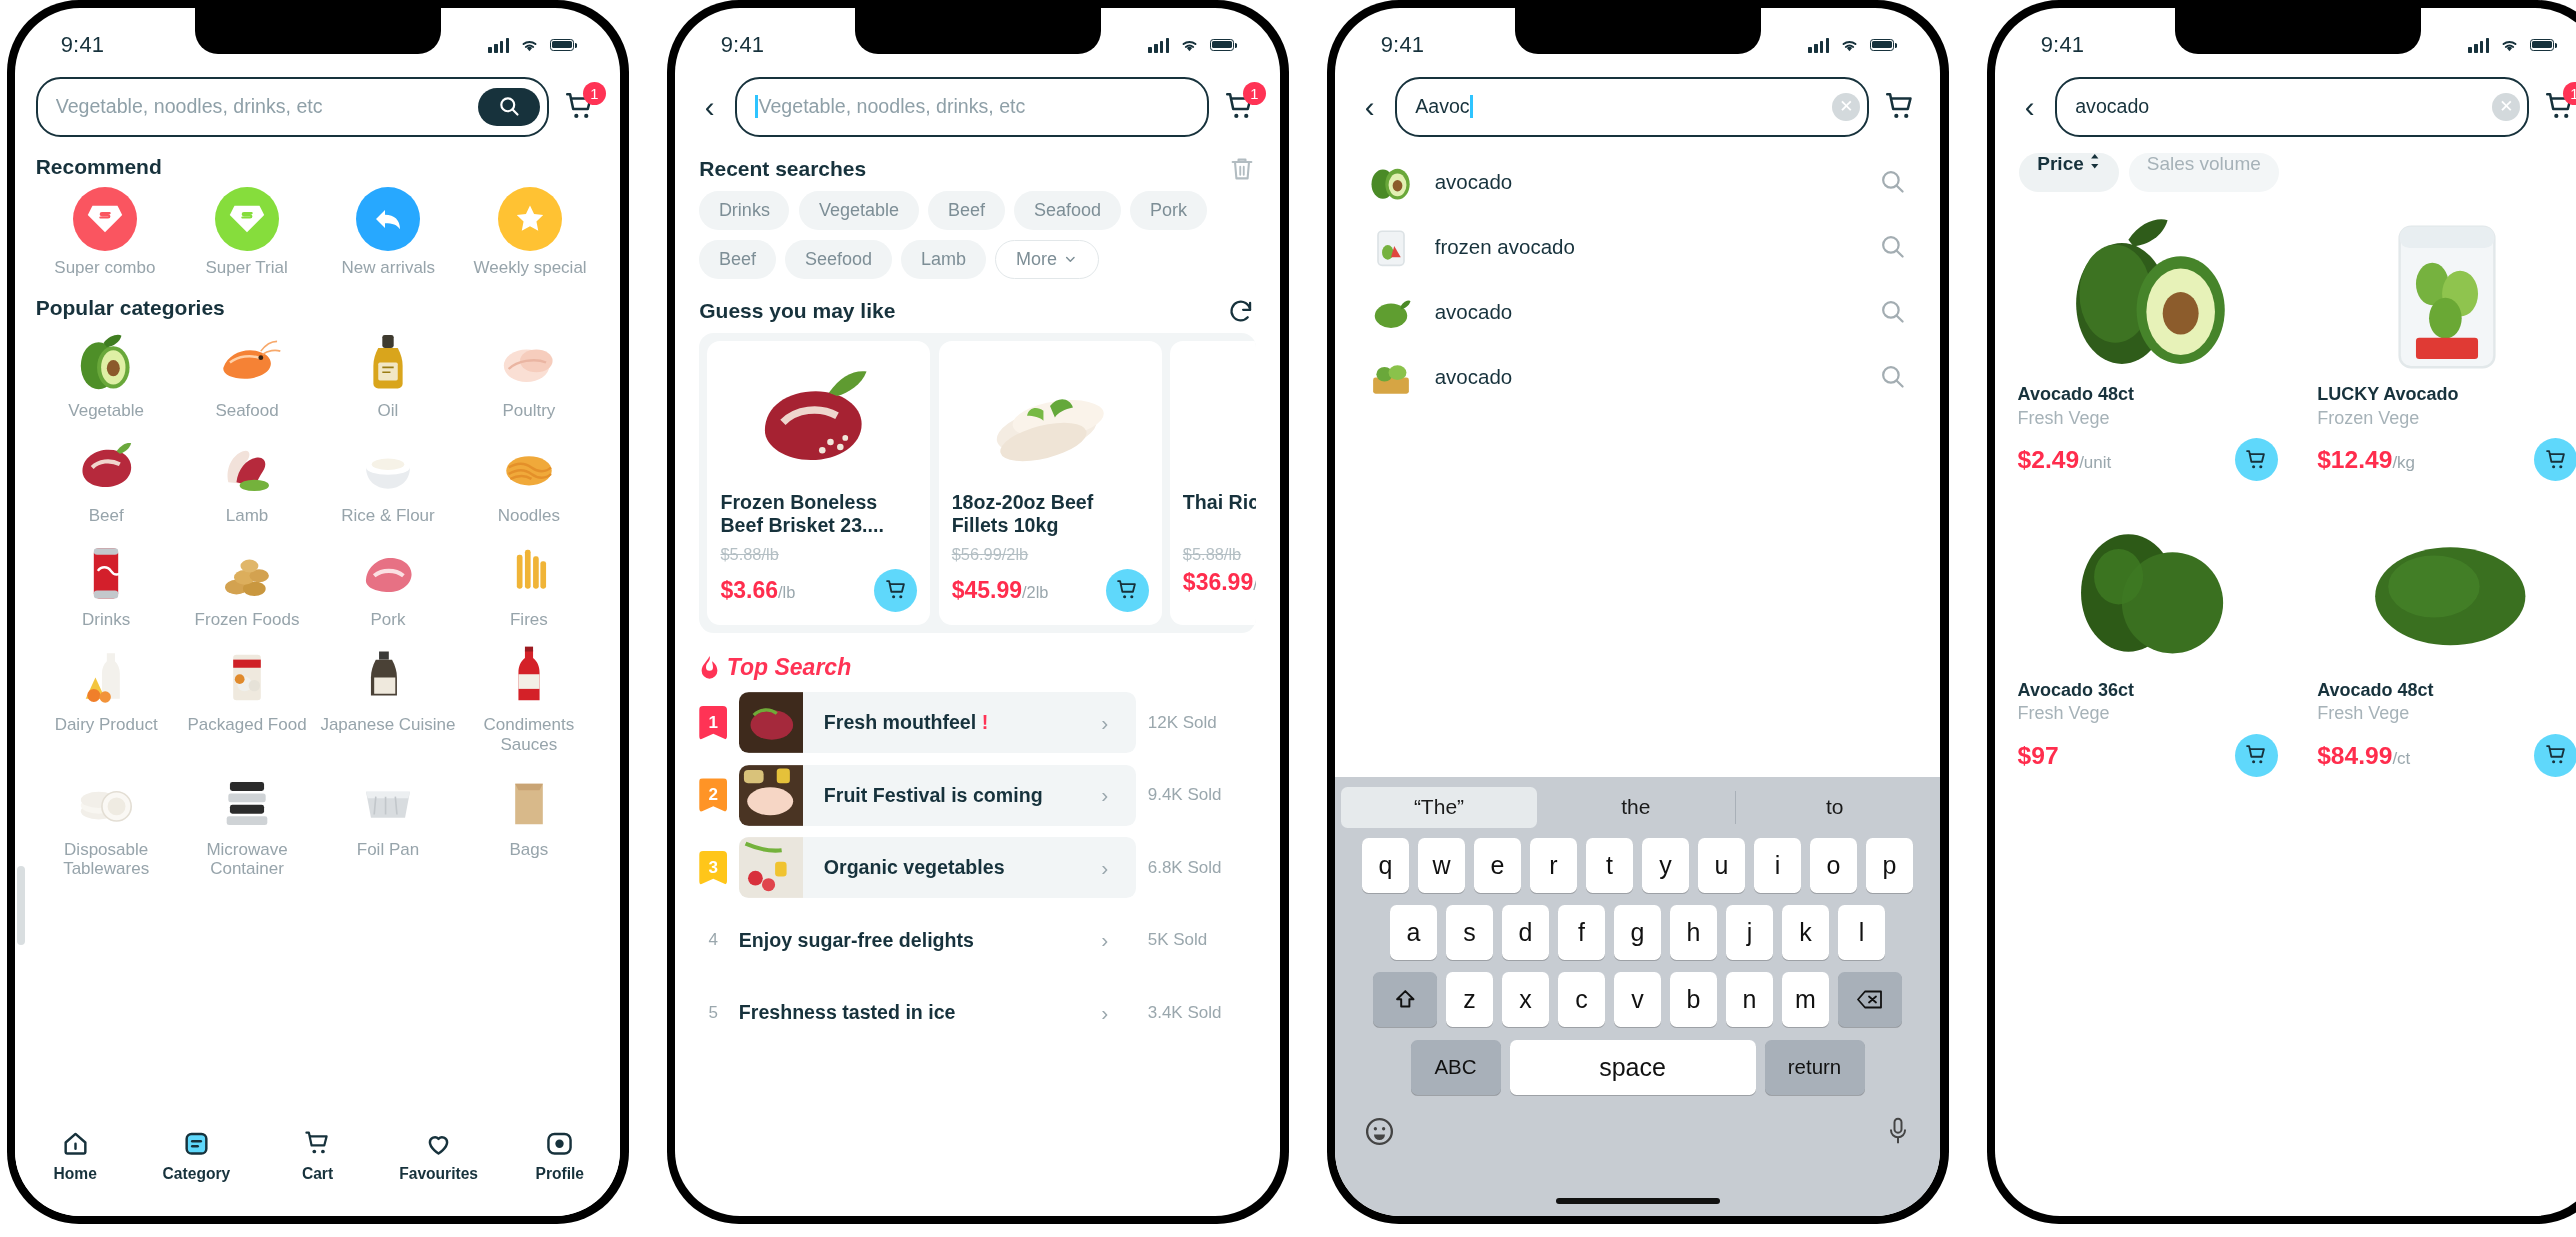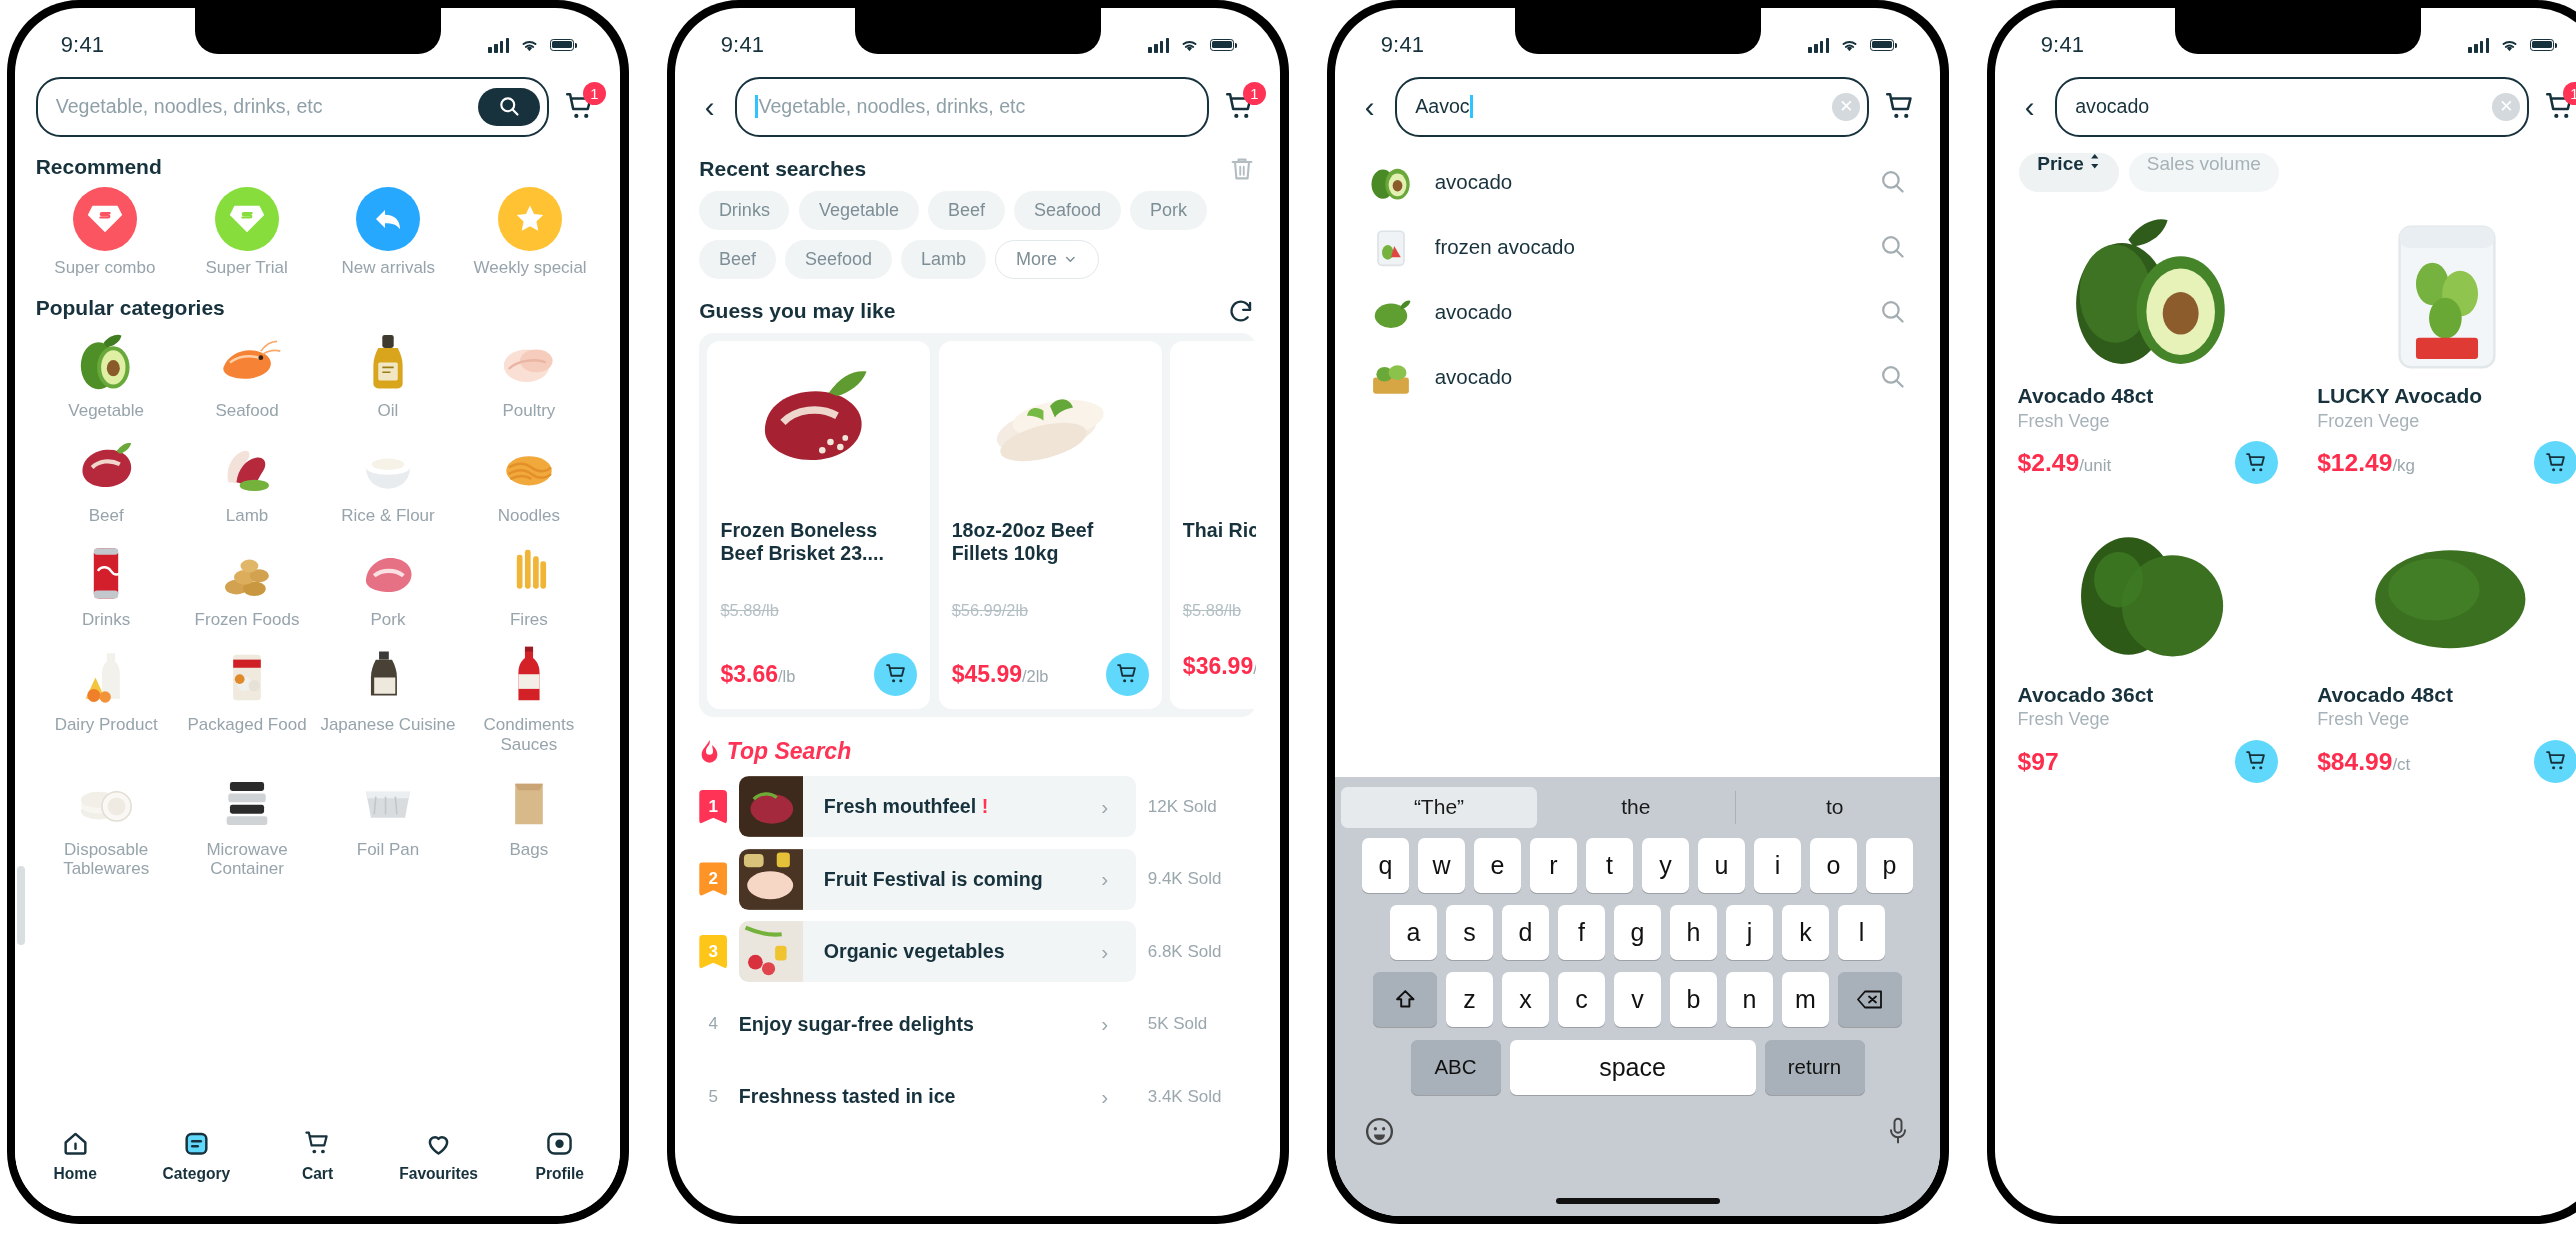--- a/index.html
+++ b/index.html
@@ -82,21 +82,21 @@
   .tab-lbl { font-size:15.6px; font-weight:bold; color:#17323c; }
 
   
   .chips { display:flex; flex-wrap:wrap; gap:9.8px; margin-top:4.9px; }
   .chip { height:39px; padding:0 19.6px; border-radius:19.6px; background:#f1f4f5;
           display:flex; align-items:center; font-size:18px; color:#7d8e96; }
   .chip.outline { background:#fff; border:1.3px solid #e2e7e9; gap:6.5px; }
   .gcards { display:flex; gap:8.2px; background:#f2f5f6; border-radius:14.7px;
             padding:8.2px; overflow:hidden; }
   .gcard { flex:0 0 223px; background:#fff; border-radius:13px; padding:11.5px 13px 13px;
-           display:flex; flex-direction:column;gap:28px; }
+           display:flex; flex-direction:column; }
   .gc-art { height:138px; display:flex; align-items:center; justify-content:center; }
   .gc-name { font-size:19.6px; font-weight:bold; color:#17323c; line-height:1.2;
              height:51px; overflow:hidden; }
   .gc-old { font-size:16.4px; color:#b4bfc4; text-decoration:line-through; margin-top:3.3px; }
   .gc-bot { display:flex; align-items:center; justify-content:space-between; margin-top:4.9px;text-align:center; }
   .gc-price { font-size:23px; font-weight:bold; color:#ff2d4d; white-space:nowrap; }
   .gc-price .unit { color:#9aa7ad; font-weight:normal; font-size:16.4px; }
   .cart-fab { width:43px; height:43px; border-radius:50%; background:#5fd8fb;
               display:flex; align-items:center; justify-content:center; flex:0 0 auto; }
 
@@ -144,21 +144,21 @@
 
   
   .filters { display:flex; gap:9.8px; padding:16.4px 24.6px 11.5px; }
   .filt { height:39px; padding:0 18px; border-radius:19.6px; background:#eef2f3;
           display:flex; align-items:flex-start; gap:5.7px; font-size:19px;
           font-weight:bold; color:#17323c; }
   .filt.off { color:#a6b2b8; font-weight:normal; background:#f3f6f7; }
   .res-grid { display:grid; grid-template-columns:1fr 1fr; gap:3.3px; padding:0 4.9px; }
   .res-card { background:#fff; border-radius:6.5px; padding:6.5px 18px 14.7px; }
   .res-art { height:174px; display:flex; align-items:center; justify-content:center; }
-  .res-name { font-size:21px; font-weight:bold; color:#17323c; }
+  .res-name { font-size:18px; font-weight:bold; color:#17323c; }
   .res-sub { font-size:18px; color:#a6b2b8; margin-top:2.5px; }
   .res-bot { display:flex; align-items:center; justify-content:space-between; margin-top:9.8px; }
   .res-price { font-size:24.6px; font-weight:bold; color:#ff2d4d; }
   .res-price .unit { font-size:17px; color:#9aa7ad; font-weight:normal; }
 </style>
 </head>
 <body>
 
 <div class="stage">
 

